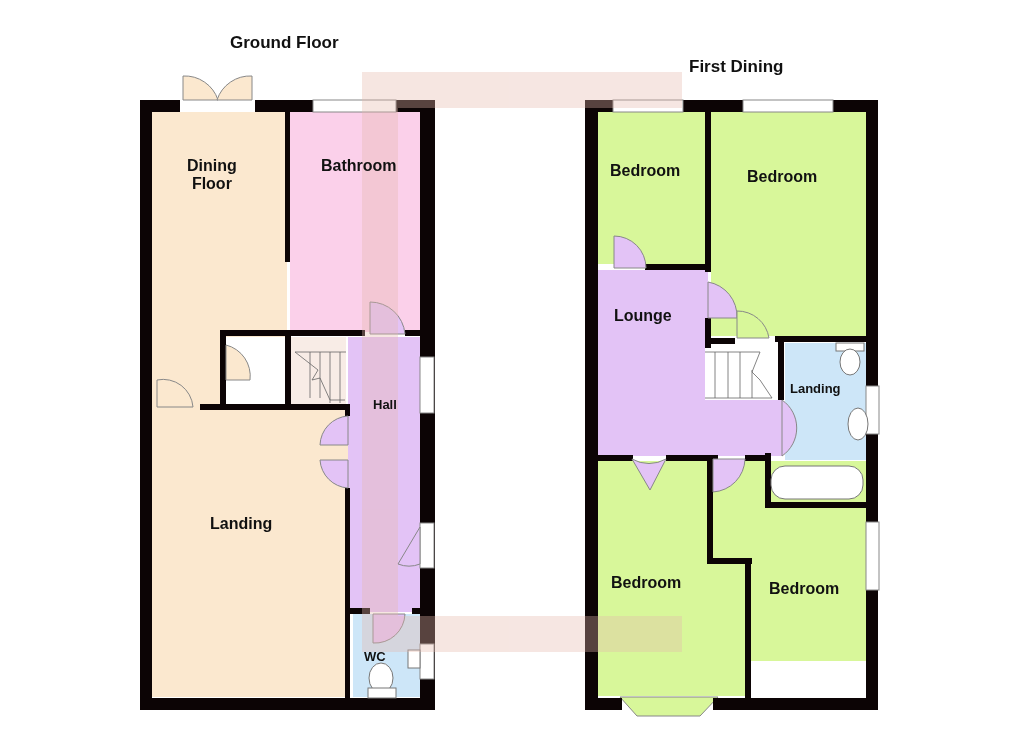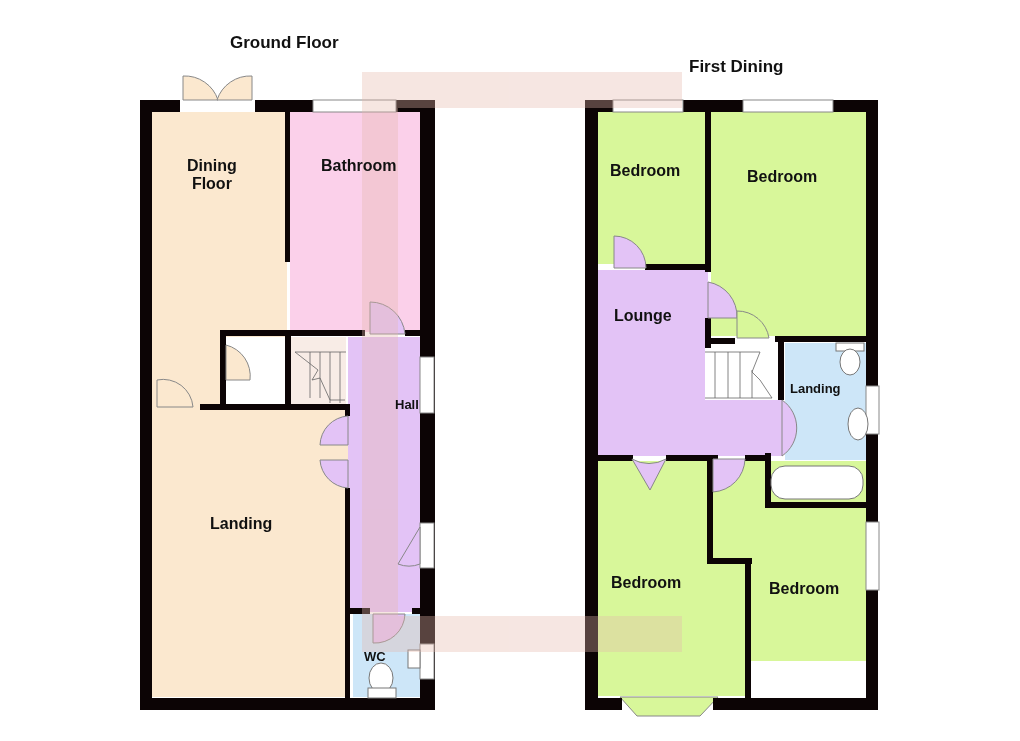--- a/index.html
+++ b/index.html
@@ -158,21 +158,21 @@
 </svg>
 
 <div class="title" style="left:222px;top:33px;">Ground Floor</div>
 <div class="title" style="left:681px;top:57px;">First Dining</div>
 
 <div class="lbl" style="left:187px;top:157px;">
   <div>Dining</div>
   <div>Floor</div>
 </div>
 <div class="lbl" style="left:321px;top:157px;">Bathroom</div>
-<div class="lbl sm" style="left:395px;top:396px;">Hall</div>
+<div class="lbl sm" style="left:373px;top:396px;">Hall</div>
 <div class="lbl" style="left:210px;top:515px;">Landing</div>
 <div class="lbl sm" style="left:364px;top:648px;">WC</div>
 
 <div class="lbl" style="left:610px;top:162px;">Bedroom</div>
 <div class="lbl" style="left:747px;top:168px;">Bedroom</div>
 <div class="lbl" style="left:614px;top:307px;">Lounge</div>
 <div class="lbl sm" style="left:790px;top:380px;">Landing</div>
 <div class="lbl" style="left:611px;top:574px;">Bedroom</div>
 <div class="lbl" style="left:769px;top:580px;">Bedroom</div>
 

